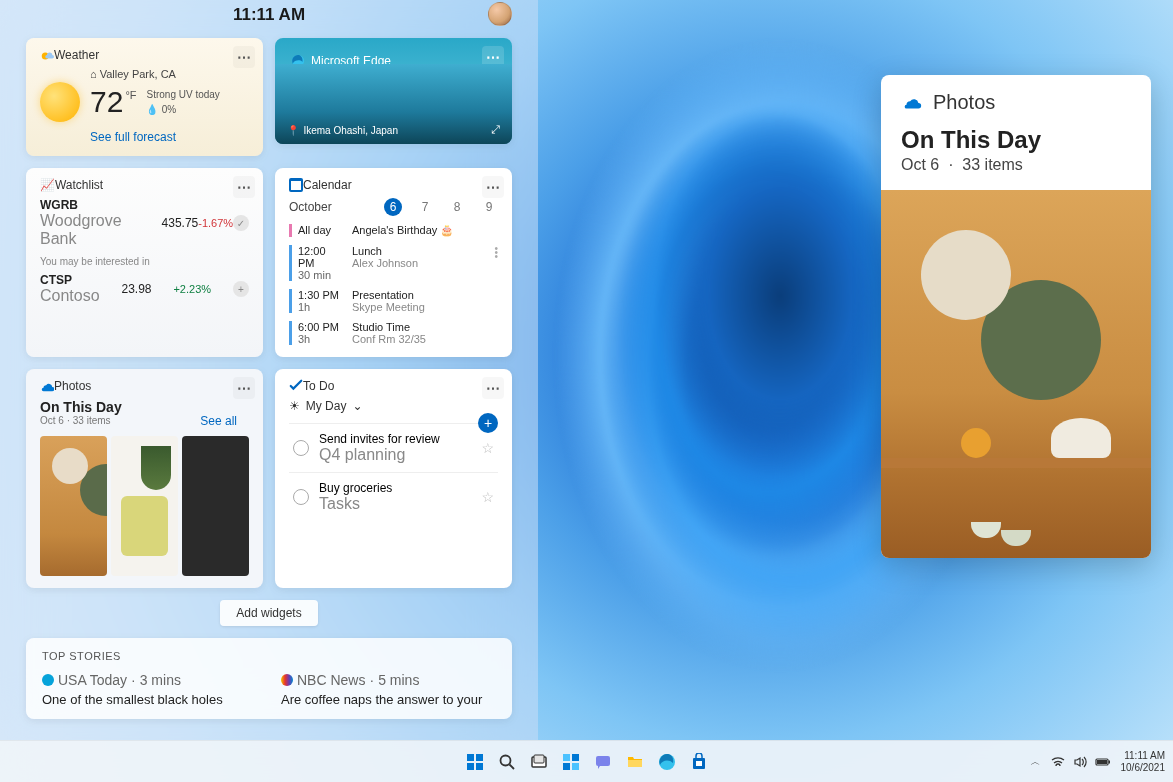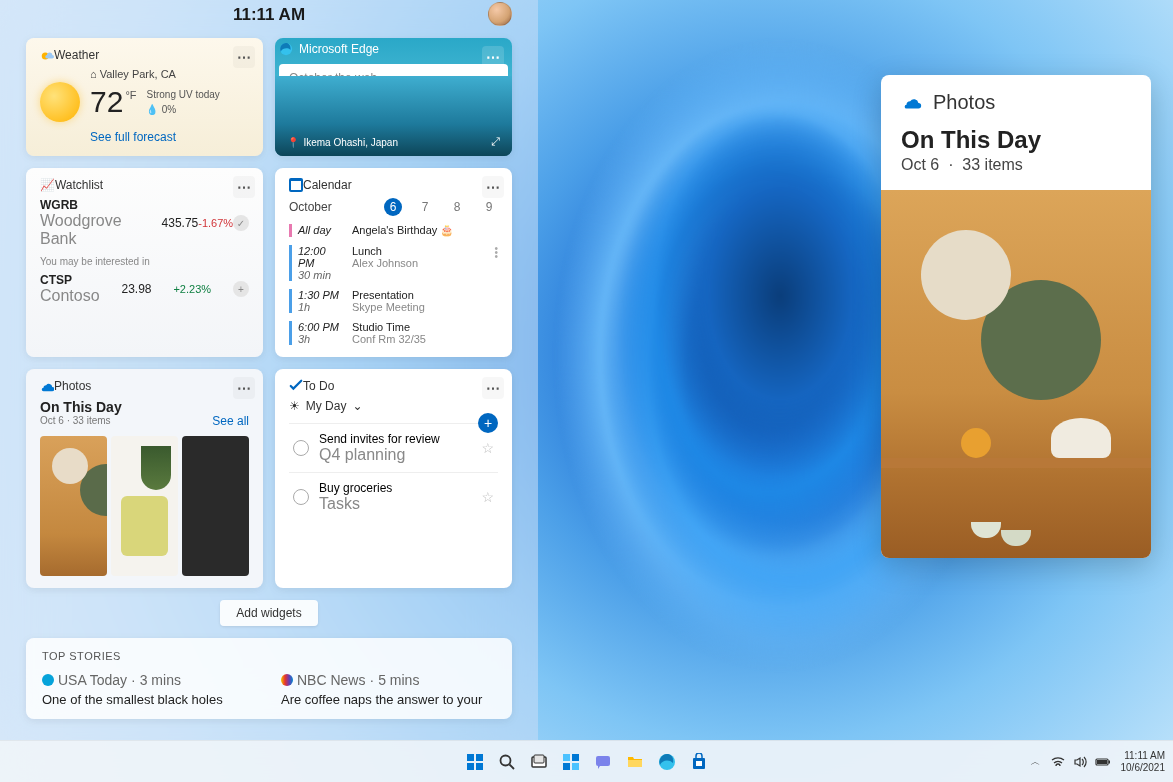--- a/index.html
+++ b/index.html
@@ -37,21 +37,21 @@
 .weather-loc { font-size:11px; color:#444; margin-left:50px; }
 .weather-loc::before{content:"⌂ "; }
 .weather-body { display:flex; align-items:center; gap:10px; margin-top:2px; }
 .sun{ width:40px;height:40px;border-radius:50%;background:radial-gradient(circle at 35% 35%,#ffe27a,#ffb300); box-shadow:0 0 8px rgba(255,179,0,0.4);}
 .temp-num{font-size:30px;font-weight:300;color:#222;display:flex;align-items:flex-start;}
 .temp-unit{font-size:11px;color:#555;margin-top:4px;margin-left:2px;}
 .weather-extra{font-size:10px;color:#555;line-height:1.5;}
 .forecast-link{color:#0067c0;font-size:12px;margin-left:50px;margin-top:8px;display:inline-block;cursor:pointer;}
 
 
-.edge-card{padding:4px;background:linear-gradient(180deg,#2aa8c8 0%,#4bbad5 50%,#0f5c72 100%);height:118px;}
+.edge-card{padding:16px;background:linear-gradient(180deg,#2aa8c8 0%,#4bbad5 50%,#0f5c72 100%);height:106px;}
 .edge-head{color:#fff;font-size:12px;display:flex;align-items:center;gap:6px;}
 .edge-search{background:#fff;border-radius:4px;height:28px;display:flex;align-items:center;padding:0 10px;margin-top:8px;color:#888;font-size:12px;}
 .edge-img{position:absolute;left:0;right:0;bottom:0;height:80px;background:linear-gradient(180deg,#3faed0 0%,#1e7a9c 60%,#0d4558 100%);border-radius:0 0 8px 8px;}
 .edge-caption{position:absolute;bottom:8px;left:12px;color:#fff;font-size:10px;display:flex;align-items:center;gap:4px;}
 .edge-expand{position:absolute;bottom:8px;right:12px;color:#fff;font-size:11px;}
 
 
 .watchlist-card{background:linear-gradient(180deg,#fdfdfd,#f3f5f8);}
 .wl-row{display:flex;align-items:center;justify-content:space-between;margin-top:6px;font-size:12px;}
 .wl-sym{font-weight:700;color:#222;}
@@ -61,33 +61,33 @@
 .wl-chg-pos{color:#108043;font-size:11px;}
 .wl-hint{font-size:10px;color:#888;margin:8px 0 4px;}
 .wl-circle{width:16px;height:16px;border-radius:50%;background:#e5e5e5;display:inline-flex;align-items:center;justify-content:center;font-size:10px;color:#888;}
 
 
 .cal-month-row{display:flex;align-items:center;justify-content:space-between;margin:4px 0 8px;font-size:12px;color:#444;}
 .cal-dates{display:flex;gap:14px;font-size:12px;color:#777;}
 .cal-date{width:18px;height:18px;display:flex;align-items:center;justify-content:center;border-radius:50%;cursor:pointer;}
 .cal-date.sel{background:#0067c0;color:#fff;}
 .cal-evt{display:flex;gap:8px;margin-top:8px;font-size:11px;border-left:3px solid;padding-left:6px;position:relative;}
-.cal-evt-time{color:#666;width:46px;font-style:italic;}
+.cal-evt-time{color:#666;width:46px;}
 .cal-evt-time div:first-child{color:#222;}
 .cal-evt-body div:first-child{color:#222;}
 .cal-evt-body div:last-child{color:#888;}
 .evt-pink{border-color:#e879b0;}
 .evt-blue{border-color:#4b9fe8;}
 .evt-dots{position:absolute;right:0;top:2px;color:#aaa;font-size:10px;line-height:4px;}
 
 
 .photos-card{background:#f3f6fa;}
 .photos-title{font-size:14px;font-weight:600;color:#222;margin-top:4px;}
 .photos-sub{font-size:10px;color:#777;}
-.see-all{position:absolute;right:14px;color:#0067c0;font-size:12px;cursor:pointer;}
+.see-all{position:absolute;right:26px;color:#0067c0;font-size:12px;cursor:pointer;}
 .thumb-row{display:flex;gap:4px;margin-top:10px;}
 .thumb{flex:1;height:140px;border-radius:4px;background:#d9a15a;position:relative;overflow:hidden;}
 .thumb.t1{background:linear-gradient(180deg,#d9a15a 0%,#c4883f 70%,#a66b2e 100%);}
 .thumb.t1::before{content:"";position:absolute;top:28px;left:40px;width:52px;height:52px;border-radius:50%;background:#5a6b4a;}
 .thumb.t1::after{content:"";position:absolute;top:12px;left:12px;width:36px;height:36px;border-radius:50%;background:#e8dcc8;}
 .thumb.t2{background:#f5f3ee;}
 .thumb.t2::before{content:"";position:absolute;bottom:20px;left:10px;right:10px;height:60px;background:#d9d67a;border-radius:6px;}
 .thumb.t2::after{content:"";position:absolute;top:10px;left:30px;width:30px;height:44px;background:linear-gradient(180deg,#3a5a2e,#5a7a3e);border-radius:0 0 20px 20px;}
 .thumb.t3{background:#2a2a2a;}
 

